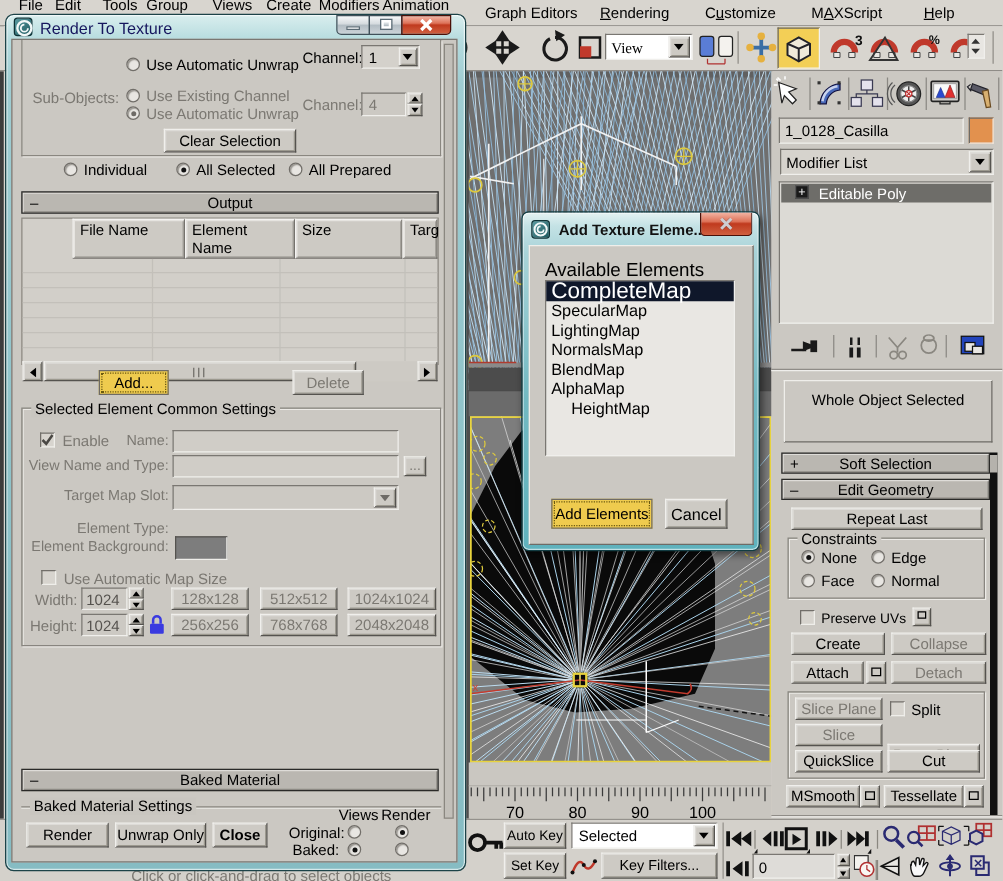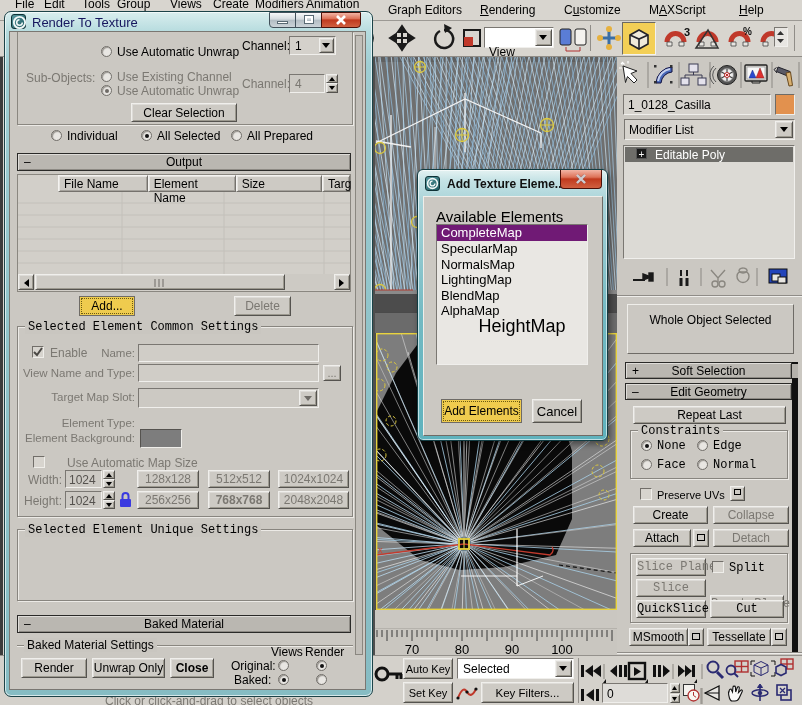--- a/index.html
+++ b/index.html
@@ -10,21 +10,21 @@
   border-color:#f4f3f1 #75726d #75726d #f4f3f1;
   box-shadow: inset 1px 1px 0 #e6e4e0, inset -1px -1px 0 #a5a29c; }
 .sunken { background:#cfccc6; border:1px solid;
   border-color:#7a7772 #f0efec #f0efec #7a7772; }
 .btn { white-space:nowrap; background:#cdcac4; border:1px solid;
   border-color:#f0efec #55534f #55534f #f0efec;
   box-shadow: inset 1px 1px 0 #dddbd7, inset -1px -1px 0 #9c998f;
   text-align:center; }
 .gray { color:#7b7872; }
 .groupbox { border:1px solid #88857f;
-  box-shadow: inset 1px 1px 0 #eceae6, 1px 1px 0 #eceae6; font-family: Liberation Mono, monospace; }
+  box-shadow: inset 1px 1px 0 #eceae6, 1px 1px 0 #eceae6; }
 .glabel { position:absolute; top:-7px; left:7px; background:#c9c6c0; padding:0 3px; }
 .rollout { background:#bab7b1; border:1px solid #2a2a28;
   box-shadow: inset 1px 1px 0 #dedcd8, inset -1px -1px 0 #8d8a84;
   text-align:center; font-size:12px; }
 .rminus { position:absolute; left:6px; top:0px; }
 svg { display:block; }
 .cb { width:12px; height:12px; background:#d7d4ce; border:1px solid;
   border-color:#716e69 #efeeea #efeeea #716e69; position:absolute; }
 .radio { width:11px; height:11px; border-radius:50%; background:#e8e6e2;
   border:1px solid #716e69; box-shadow: inset 1px 1px 1px #98958f; position:absolute; }
@@ -60,21 +60,21 @@
         <path d="M62 17 l-6 -4 v8 z"></path>
  <path d="M50 5 l-4 6 h8 z"></path>
         <path d="M50 29 l-4 -6 h8 z"></path>
 </g>
 <path d="M88 10 a 9 9 0 1 0 4 -1" fill="none" stroke="#1a1a1a" stroke-width="2.5"></path>
 <path d="M92 3 l8 4 -7 5 z" fill="#1a1a1a"></path>
 <rect x="112" y="9" width="16" height="16" fill="none" stroke="#1a1a1a" stroke-width="2"></rect>
 <rect x="112" y="16" width="9" height="9" fill="#c0392b" stroke="none"></rect>
 </svg>
 <div class="abs sunken" style="left:484px;top:6px;width:70px;height:21px;background:#fff;">
-      <span style="position:absolute;left:4px;top:17px;font-size:12px;">View</span>
+      <span style="position:absolute;left:4px;top:3px;font-size:12px;font-family:Liberation Serif, serif;">View</span>
       <div class="btn abs" style="right:1px;top:1px;width:17px;height:17px;">
         <svg width="9" height="6" style="margin:5px auto 0;display:block;">
           <path d="M0 0 h8 l-4 5 z" fill="#000"></path>
         </svg>
       </div>
     </div>
 <svg class="abs" style="left:558px;top:4px;" width="34" height="28" viewBox="0 0 34 28">
 <rect x="2" y="4" width="11" height="16" rx="2" fill="#5a7dd6" stroke="#222"></rect>
 <rect x="17" y="4" width="11" height="16" rx="2" fill="#f4f2ee" stroke="#222"></rect>
 <path d="M8 22 v4 M8 26 h14 M22 22 v4" stroke="#b03030" fill="none"></path>
@@ -817,21 +817,21 @@
 <span class="radio abs" style="left:41px;top:98px;"></span>
     <span class="abs" style="left:57px;top:97px;font-size:12px;">Individual</span>
 <span class="radio abs" style="left:131px;top:98px;">
       <span class="rdot"></span>
     </span>
     <span class="abs" style="left:147px;top:97px;font-size:12px;">All Selected</span>
 <span class="radio abs" style="left:221px;top:98px;"></span>
     <span class="abs" style="left:237px;top:97px;font-size:12px;">All Prepared</span>
 <div class="abs rollout" style="left:7px;top:121px;width:334px;height:18px;line-height:17px;"><span class="rminus">–</span>Output</div>
 <div class="abs" style="left:7px;top:142px;width:334px;height:118px;border:1px solid #8a8780;background:#d2cfc9;">
-<div style="display:flex;height:17px;padding-left:40px;">
+<div style="display:flex;height:32px;padding-left:40px;">
 <div class="raised" style="width:104px;padding:1px 5px;font-size:12px;">File Name</div>
 <div class="raised" style="width:102px;padding:1px 5px;font-size:12px;">Element Name</div>
 <div class="raised" style="width:100px;padding:1px 5px;font-size:12px;">Size</div>
 <div class="raised" style="width:28px;padding:1px 5px;font-size:12px;">Targ</div>
 </div>
 <svg width="332" height="82" style="display:block;">
 <g stroke="#c3c0ba">
           <line x1="0" y1="11" x2="332" y2="11"></line>
           <line x1="0" y1="23" x2="332" y2="23"></line>
           <line x1="0" y1="35" x2="332" y2="35"></line>
@@ -884,21 +884,21 @@
       <div class="btn abs" style="right:1px;top:1px;width:18px;height:16px;">
         <svg width="9" height="6" style="margin:5px auto 0;display:block;">
           <path d="M0 0 h8 l-4 5 z" fill="#6e6b66"></path>
         </svg>
       </div>
     </div>
 <span class="abs gray" style="left:8px;top:385px;width:117px;text-align:right;font-size:11.5px;">Element Type:</span>
 <span class="abs gray" style="left:8px;top:400px;width:117px;text-align:right;font-size:11.5px;">Element Background:</span>
 <div class="abs" style="left:130px;top:397px;width:42px;height:19px;background:#7d7d7d;border:1px solid;border-color:#55534f #efeeea #efeeea #55534f;"></div>
 <span class="cb abs" style="left:23px;top:424px;"></span>
-    <span class="abs gray" style="left:41px;top:424px;font-size:12px;margin-left:16px;">Use Automatic Map Size</span>
+    <span class="abs gray" style="left:41px;top:424px;font-size:12px;">Use Automatic Map Size</span>
 <span class="abs gray" style="left:18px;top:441px;font-size:12px;">Width:</span>
 <div class="abs sunken" style="left:55px;top:438px;width:37px;height:18px;background:#ccc9c3;">
       <span style="position:absolute;left:3px;top:2px;font-size:12px;color:#55524e;">1024</span>
     </div>
 <div class="abs" style="left:93px;top:438px;width:12px;height:18px;">
       <div class="btn" style="width:12px;height:9px;">
         <svg width="7" height="5" style="margin:2px auto 0;display:block;">
           <path d="M0 4 h6 l-3 -4 z" fill="#000"></path>
         </svg>
       </div>
@@ -925,25 +925,22 @@
         <svg width="7" height="5" style="margin:2px auto 0;display:block;">
           <path d="M0 0 h6 l-3 4 z" fill="#000"></path>
         </svg>
       </div>
     </div>
 <svg class="abs" style="left:108px;top:459px;" width="15" height="18" viewBox="0 0 15 18">
       <rect x="2" y="8" width="11" height="8" fill="#3a3ae0" rx="1"></rect>
       <path d="M4.5 8 v-3 a3 3 0 0 1 6 0 v3" fill="none" stroke="#3a3ae0" stroke-width="2"></path>
     </svg>
 <div class="abs btn gray" style="left:127px;top:459px;width:62px;height:18px;line-height:17px;font-size:12px;">256x256</div>
-<div class="abs btn gray" style="left:198px;top:459px;width:62px;height:18px;line-height:17px;font-size:12px;font-weight:bold;">768x768</div>
+<div class="abs btn gray" style="left:198px;top:459px;width:62px;height:18px;line-height:17px;font-size:12px;">768x768</div>
 <div class="abs btn gray" style="left:268px;top:459px;width:71px;height:18px;line-height:17px;font-size:12px;">2048x2048</div>
-<div class="abs groupbox" style="left:7px;top:497px;width:336px;height:72px;">
-      <span class="glabel" style="font-size:12px;">Selected Element Unique Settings</span>
-    </div>
 <div class="abs rollout" style="left:7px;top:583px;width:334px;height:18px;line-height:17px;"><span class="rminus">–</span>Baked Material</div>
 <div class="abs" style="left:7px;top:613px;width:336px;height:1px;background:#8a8780;box-shadow:0 1px 0 #eceae6;"></div>
 <span class="abs" style="left:14px;top:606px;font-size:12px;background:#c9c6c0;padding:0 3px;">Baked Material Settings</span>
 <div class="abs btn" style="left:11px;top:626px;width:66px;height:20px;line-height:19px;font-size:12px;">Render</div>
 <div class="abs btn" style="left:82px;top:626px;width:73px;height:20px;line-height:19px;font-size:12px;">Unwrap Only</div>
 <div class="abs btn" style="left:160px;top:626px;width:44px;height:20px;line-height:19px;font-size:12px;font-weight:bold;">Close</div>
 <span class="abs" style="left:261px;top:613px;font-size:12px;">Views</span>
     <span class="abs" style="left:295px;top:613px;font-size:12px;">Render</span>
 <span class="abs" style="left:221px;top:627px;font-size:12px;">Original:</span>
 <span class="radio abs" style="left:268px;top:628px;"></span>
@@ -969,23 +966,23 @@
 <span class="abs" style="left:29px;top:7px;font-size:12px;font-weight:bold;color:#111;">Add Texture Eleme...</span>
 <div class="abs" style="left:142px;top:0px;width:42px;height:19px;background:linear-gradient(180deg,#f2b5a5 0%,#dd7258 40%,#c03a1e 50%,#d06040 100%);border:1px solid #4a1008;border-top:none;border-radius:0 0 4px 4px;text-align:center;">
 <svg width="12" height="11" style="margin:4px auto 0;display:block;" viewBox="0 0 12 11">
         <path d="M2 1 L10 9 M10 1 L2 9" stroke="#fff" stroke-width="2.4"></path>
         <path d="M2 1 L10 9 M10 1 L2 9" stroke="#3a3a4a" stroke-width="3.4" opacity="0.25"></path>
       </svg>
 </div>
 <div class="abs" style="left:5px;top:26px;width:180px;height:240px;background:#cbc8c2;border:1px solid;border-color:#efeeea #6e6b66 #6e6b66 #efeeea;">
 <span class="abs" style="left:12px;top:11px;font-size:15px;">Available Elements</span>
 <div class="abs sunken" style="left:12px;top:27px;width:152px;height:141px;background:#e9e7e3;">
-<div style="background:#701a75;color:#fff;font-size:13px;height:16px;line-height:15px;padding-left:4px;">CompleteMap</div>
+<div style="background:#0f172a;color:#fff;font-size:18px;height:16px;line-height:15px;padding-left:4px;">CompleteMap</div>
 <div style="font-size:13px;height:15.6px;line-height:15px;padding-left:4px;">SpecularMap</div>
+<div style="font-size:13px;height:15.6px;line-height:15px;padding-left:4px;">LightingMap</div>
 <div style="font-size:13px;height:15.6px;line-height:15px;padding-left:4px;">NormalsMap</div>
-<div style="font-size:13px;height:15.6px;line-height:15px;padding-left:4px;">LightingMap</div>
 <div style="font-size:13px;height:15.6px;line-height:15px;padding-left:4px;">BlendMap</div>
 <div style="font-size:13px;height:15.6px;line-height:15px;padding-left:4px;">AlphaMap</div>
-<div style="font-size:18px;height:15.6px;line-height:15px;padding-left:20px;text-align:center;">HeightMap</div>
+<div style="font-size:13px;height:15.6px;line-height:15px;padding-left:20px;">HeightMap</div>
 </div>
 <div class="abs" style="left:17px;top:202px;width:81px;height:24px;white-space:nowrap;background:#efcb4e;border:1px solid #6e6b66;outline:1px dotted #6b5a10;outline-offset:-3px;text-align:center;line-height:23px;font-size:12px;">Add Elements</div>
 <div class="abs btn" style="left:108px;top:202px;width:50px;height:24px;line-height:23px;font-size:13px;">Cancel</div>
 </div>
 </div>
 </body></html>

